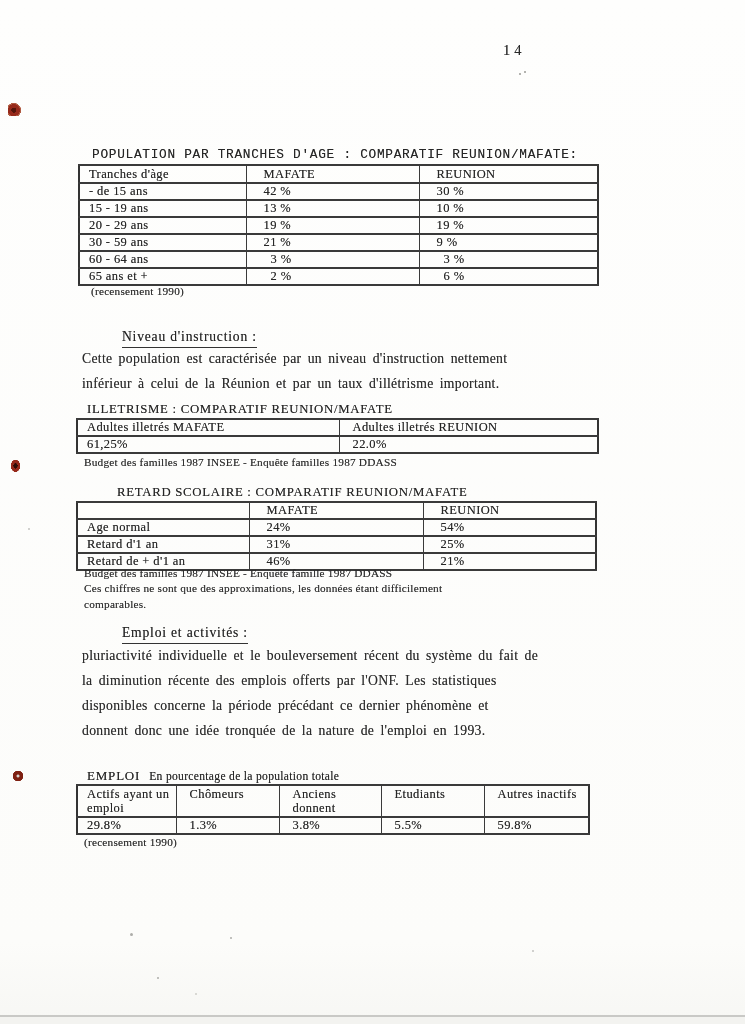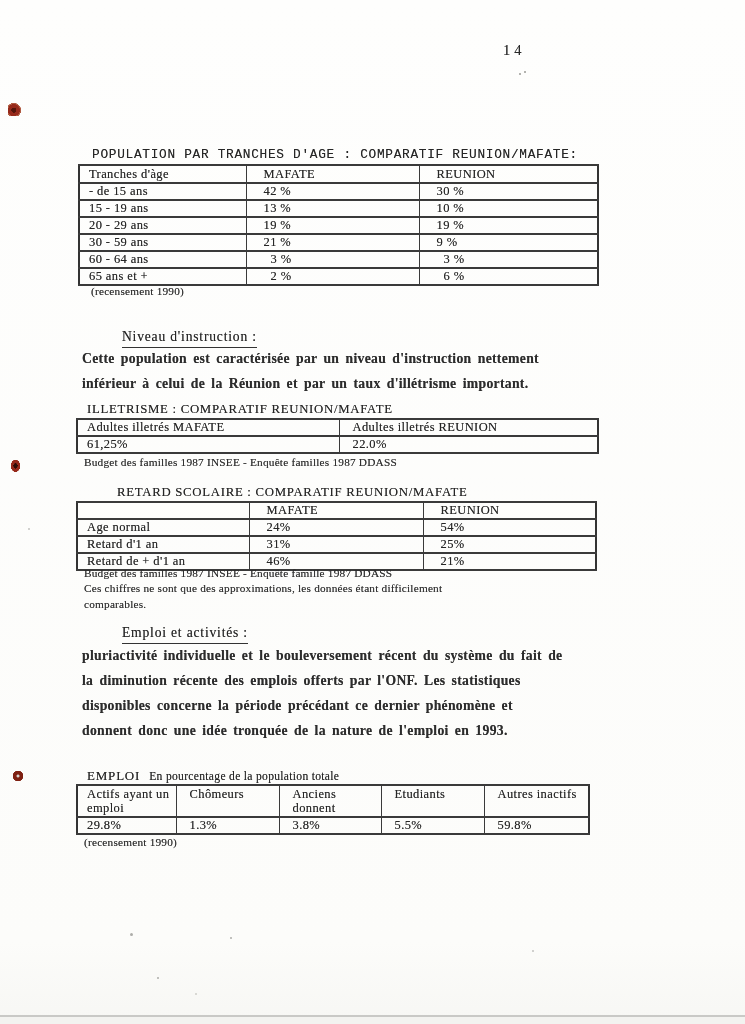--- a/index.html
+++ b/index.html
@@ -37,21 +37,21 @@
   .t4 td{height:13px;}
   .cv{padding-left:17px;font-family:Liberation Serif, serif;}
   .ch{padding-left:17px;}
 
   .footnote{font-size:11.3px;letter-spacing:0.2px;white-space:nowrap;color:#2e2e2e;}
 
   
   .sec-heading{font-size:13.6px;letter-spacing:0.8px;white-space:nowrap;color:#262626;}
   .sec-heading span{border-bottom:1.4px solid #333;padding-bottom:1.5px;display:inline-block;}
   .para{font-size:13.7px;letter-spacing:0.3px;word-spacing:2.5px;color:#2c2c2c;}
-  .para .line{height:25px;white-space:nowrap;font-weight:bold;}
+  .para .line{height:25px;white-space:nowrap;}
 
   
   .t4main{font-size:13px;letter-spacing:0.8px;}
   .t4sub{font-size:11.6px;letter-spacing:0.3px;padding-left:9px;}
 
   
   .dot{position:absolute;}
   .dot1{left:8px;top:103px;width:13px;height:13px;
     background:radial-gradient(circle at 45% 55%, #54140a 0 24%, #96291a 25% 58%, #b05a41 59% 70%, rgba(176,90,65,0) 72%);}
   .dot2{left:10px;top:460px;width:11px;height:13px;

